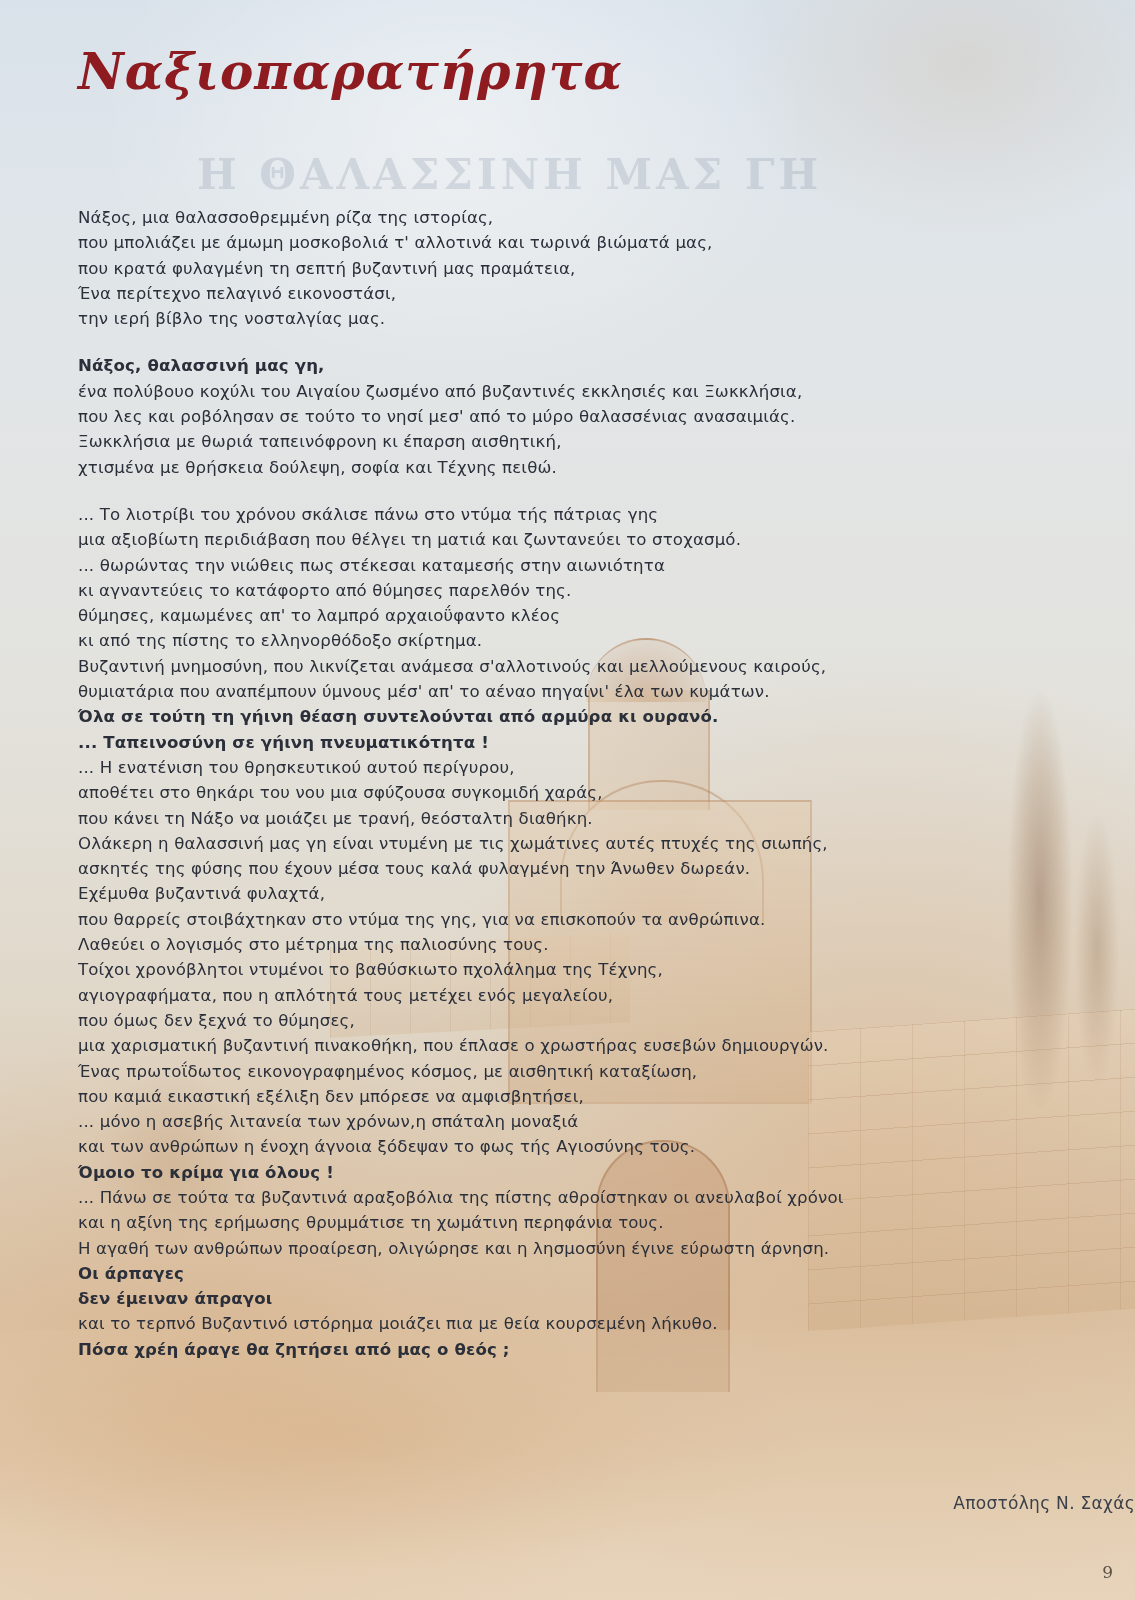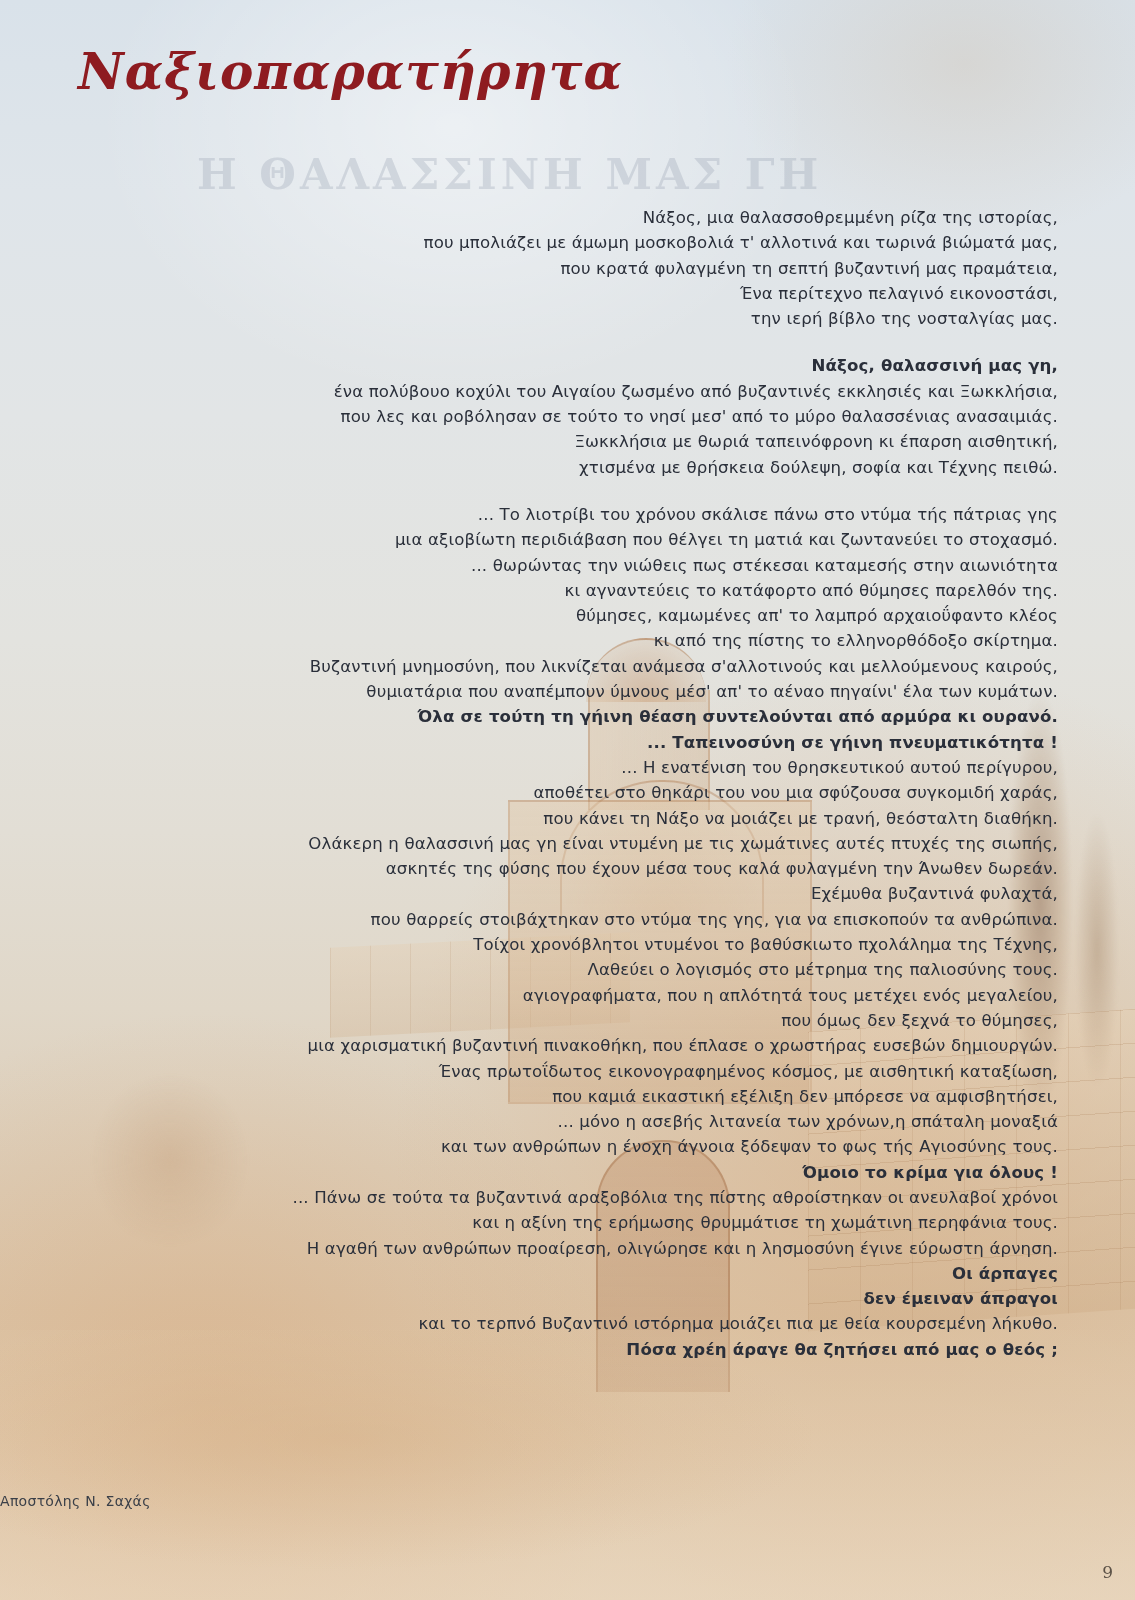--- a/index.html
+++ b/index.html
@@ -157,30 +157,30 @@
     top: 205px;
     width: 980px;
     color: #2a2f3a;
     font-size: 16.6px;
     line-height: 25.3px;
     letter-spacing: 0.15px;
   }
 
   .stanza { margin: 0 0 22px 0; }
   .stanza.tight { margin-bottom: 12px; }
-  .line { white-space: nowrap; text-align: right; }
+  .line { white-space: nowrap; }
   .line.b { font-weight: bold; }
 
   .signature {
     position: absolute;
     left: 0;
     top: 1493px;
     width: 1135px;
-    text-align: left;
-    font-size: 14px;
+    text-align: right;
+    font-size: 17px;
     color: #3a3f48;
     letter-spacing: 0.3px;
   }
 
   .page-number {
     position: absolute;
     right: 22px;
     bottom: 18px;
     font-size: 17px;
     color: #5c5247;
@@ -236,22 +236,22 @@
           <div class="line">θυμιατάρια που αναπέμπουν  ύμνους μέσ' απ' το αέναο πηγαίνι' έλα  των κυμάτων.</div>
           <div class="line b">Όλα σε τούτη τη γήινη θέαση συντελούνται από αρμύρα κι ουρανό.</div>
           <div class="line b">... Ταπεινοσύνη σε γήινη πνευματικότητα !</div>
           <div class="line">... Η ενατένιση του θρησκευτικού αυτού περίγυρου,</div>
           <div class="line">αποθέτει στο θηκάρι του νου μια σφύζουσα συγκομιδή χαράς,</div>
           <div class="line">που κάνει τη Νάξο να μοιάζει με τρανή, θεόσταλτη διαθήκη.</div>
           <div class="line">Ολάκερη η θαλασσινή μας γη είναι ντυμένη με τις χωμάτινες αυτές πτυχές της σιωπής,</div>
           <div class="line">ασκητές της φύσης που έχουν μέσα τους καλά φυλαγμένη την Άνωθεν δωρεάν.</div>
           <div class="line">Εχέμυθα βυζαντινά φυλαχτά,</div>
           <div class="line">που θαρρείς στοιβάχτηκαν στο ντύμα της γης, για να επισκοπούν τα ανθρώπινα.</div>
+          <div class="line">Λαθεύει ο λογισμός στο μέτρημα της παλιοσύνης τους.</div>
           <div class="line">Τοίχοι χρονόβλητοι ντυμένοι το βαθύσκιωτο πχολάλημα της Τέχνης,</div>
-          <div class="line">Λαθεύει ο λογισμός στο μέτρημα της παλιοσύνης τους.</div>
           <div class="line">αγιογραφήματα, που η απλότητά τους μετέχει ενός μεγαλείου,</div>
           <div class="line">που όμως δεν ξεχνά το θύμησες,</div>
           <div class="line">μια χαρισματική βυζαντινή πινακοθήκη, που έπλασε ο χρωστήρας ευσεβών δημιουργών.</div>
           <div class="line">Ένας πρωτοΐδωτος εικονογραφημένος κόσμος, με αισθητική καταξίωση,</div>
           <div class="line">που καμιά εικαστική εξέλιξη δεν μπόρεσε να αμφισβητήσει,</div>
           <div class="line">... μόνο η ασεβής λιτανεία των χρόνων,η σπάταλη μοναξιά</div>
           <div class="line">και των ανθρώπων η ένοχη άγνοια ξόδεψαν το φως τής Αγιοσύνης τους.</div>
           <div class="line b">Όμοιο το κρίμα για όλους !</div>
           <div class="line">... Πάνω σε τούτα τα βυζαντινά αραξοβόλια της πίστης αθροίστηκαν οι ανευλαβοί χρόνοι</div>
           <div class="line">και η αξίνη της ερήμωσης θρυμμάτισε τη χωμάτινη περηφάνια τους.</div>

